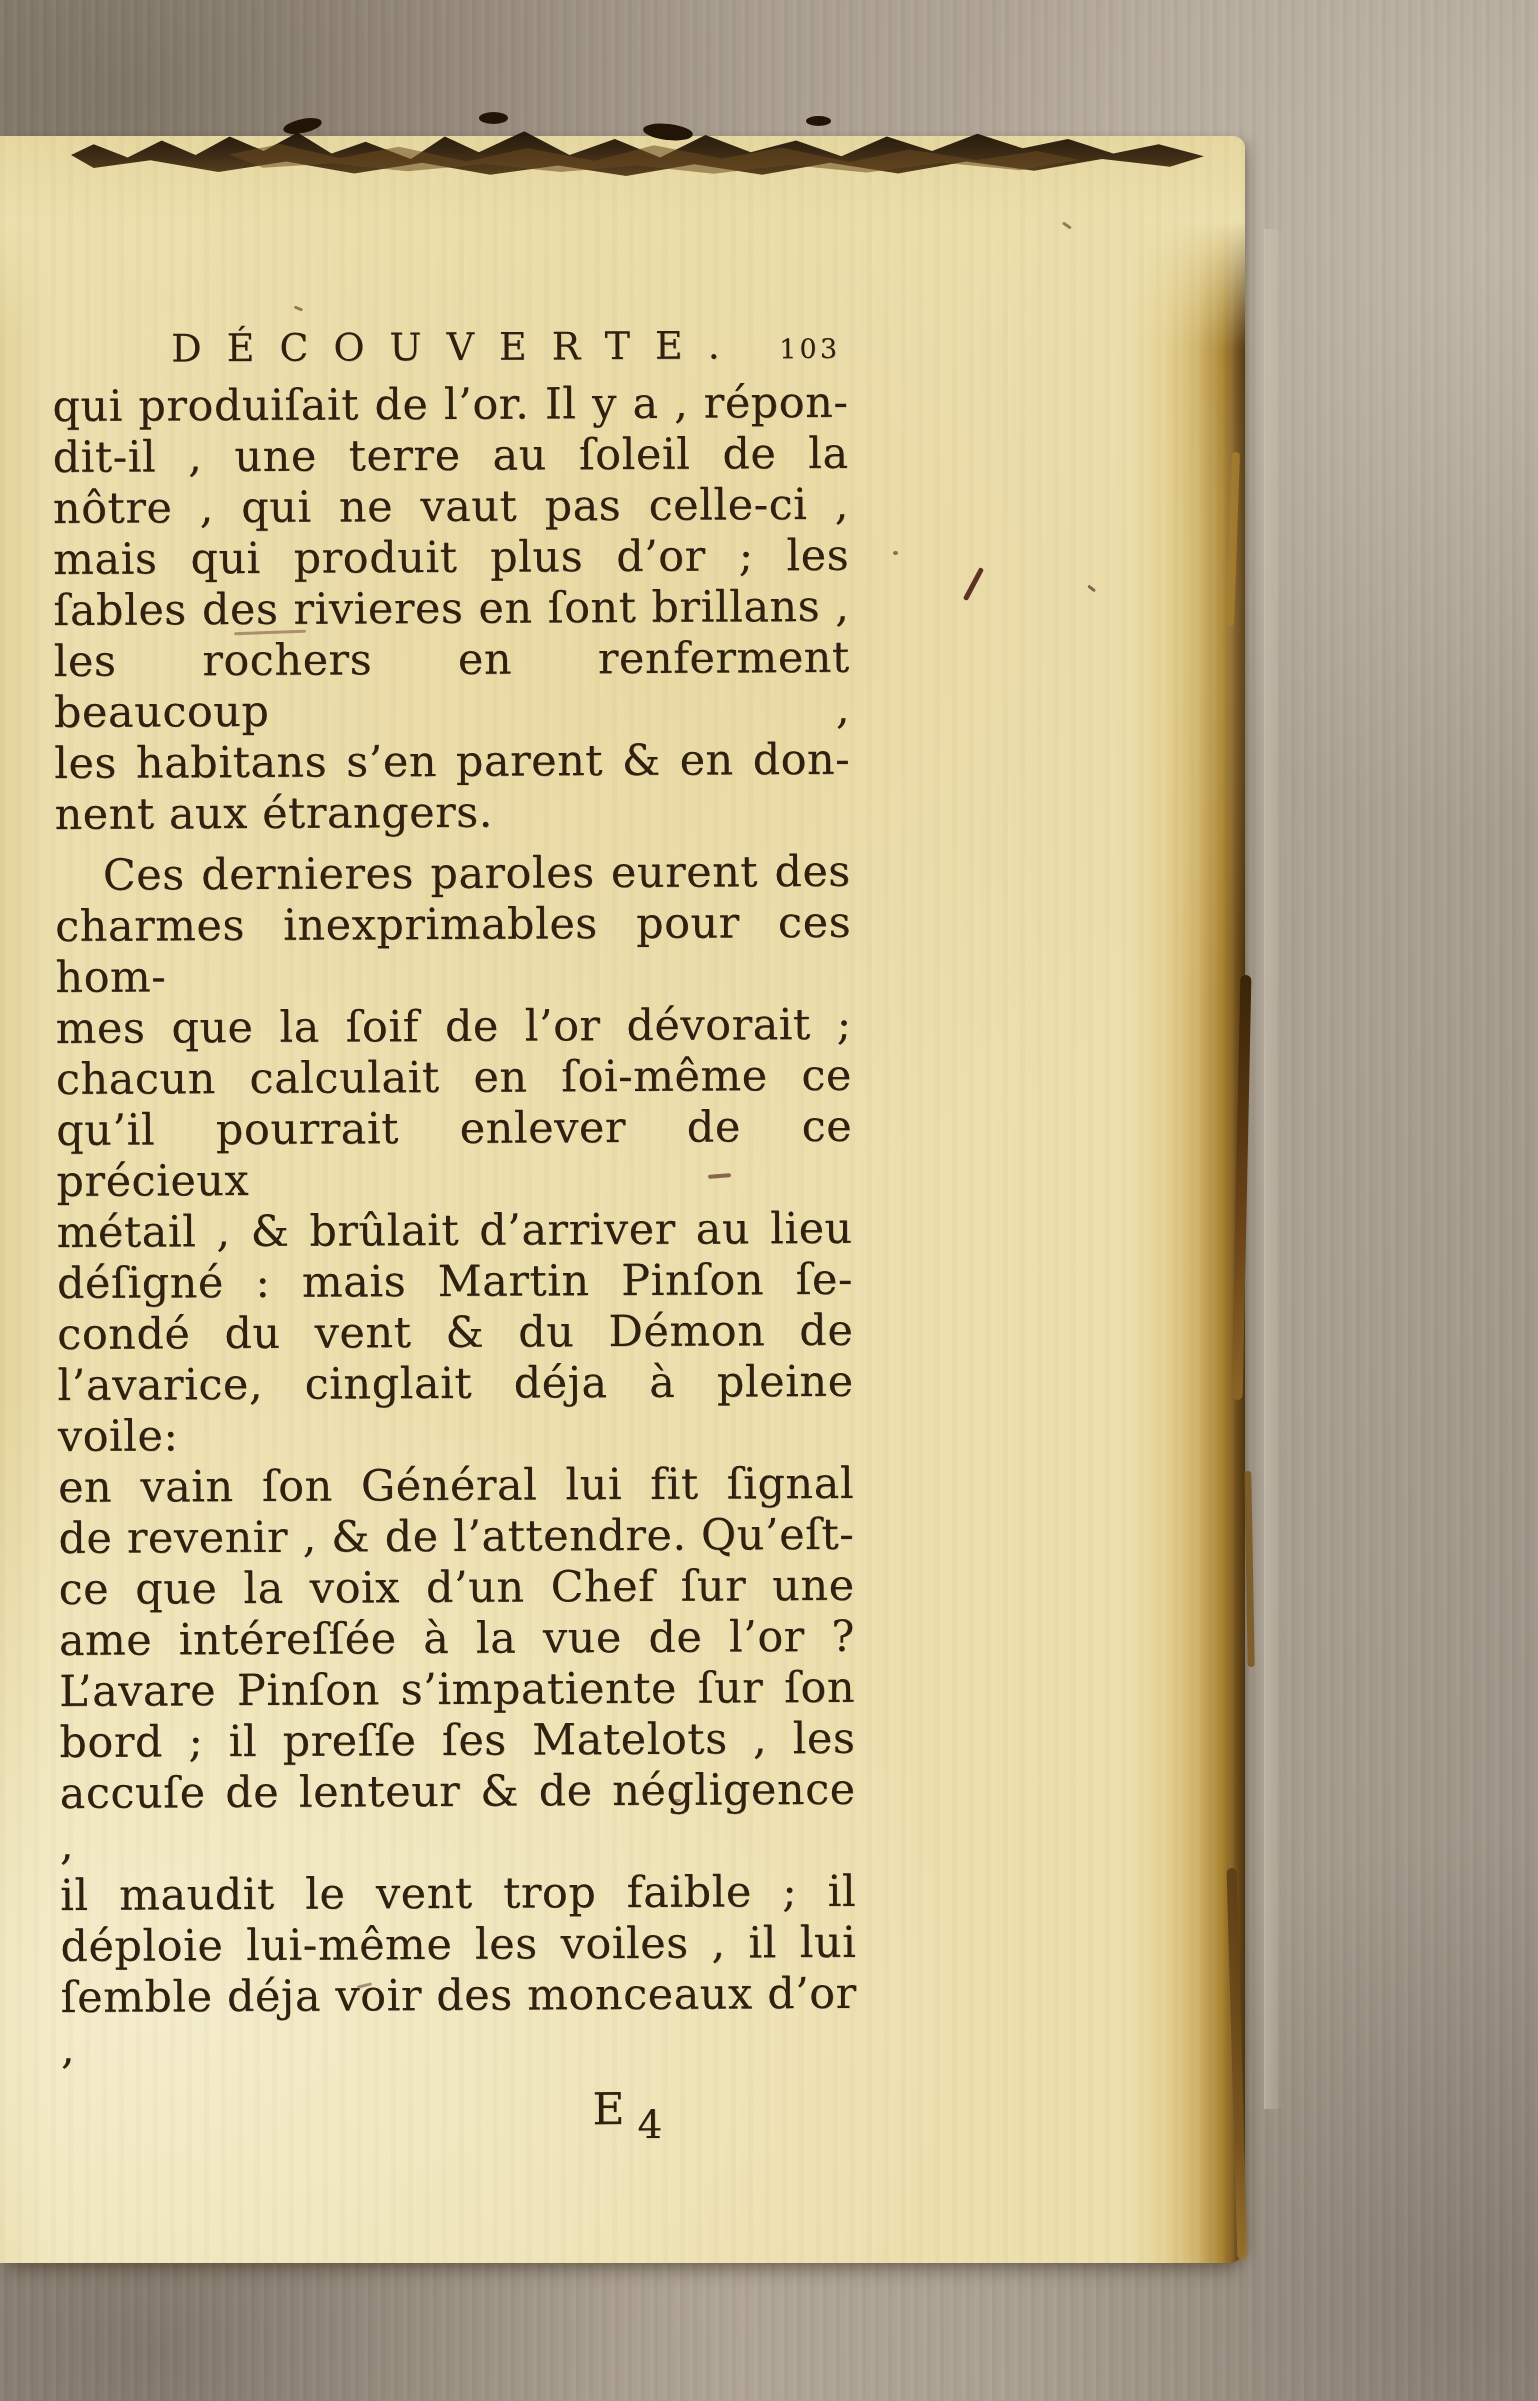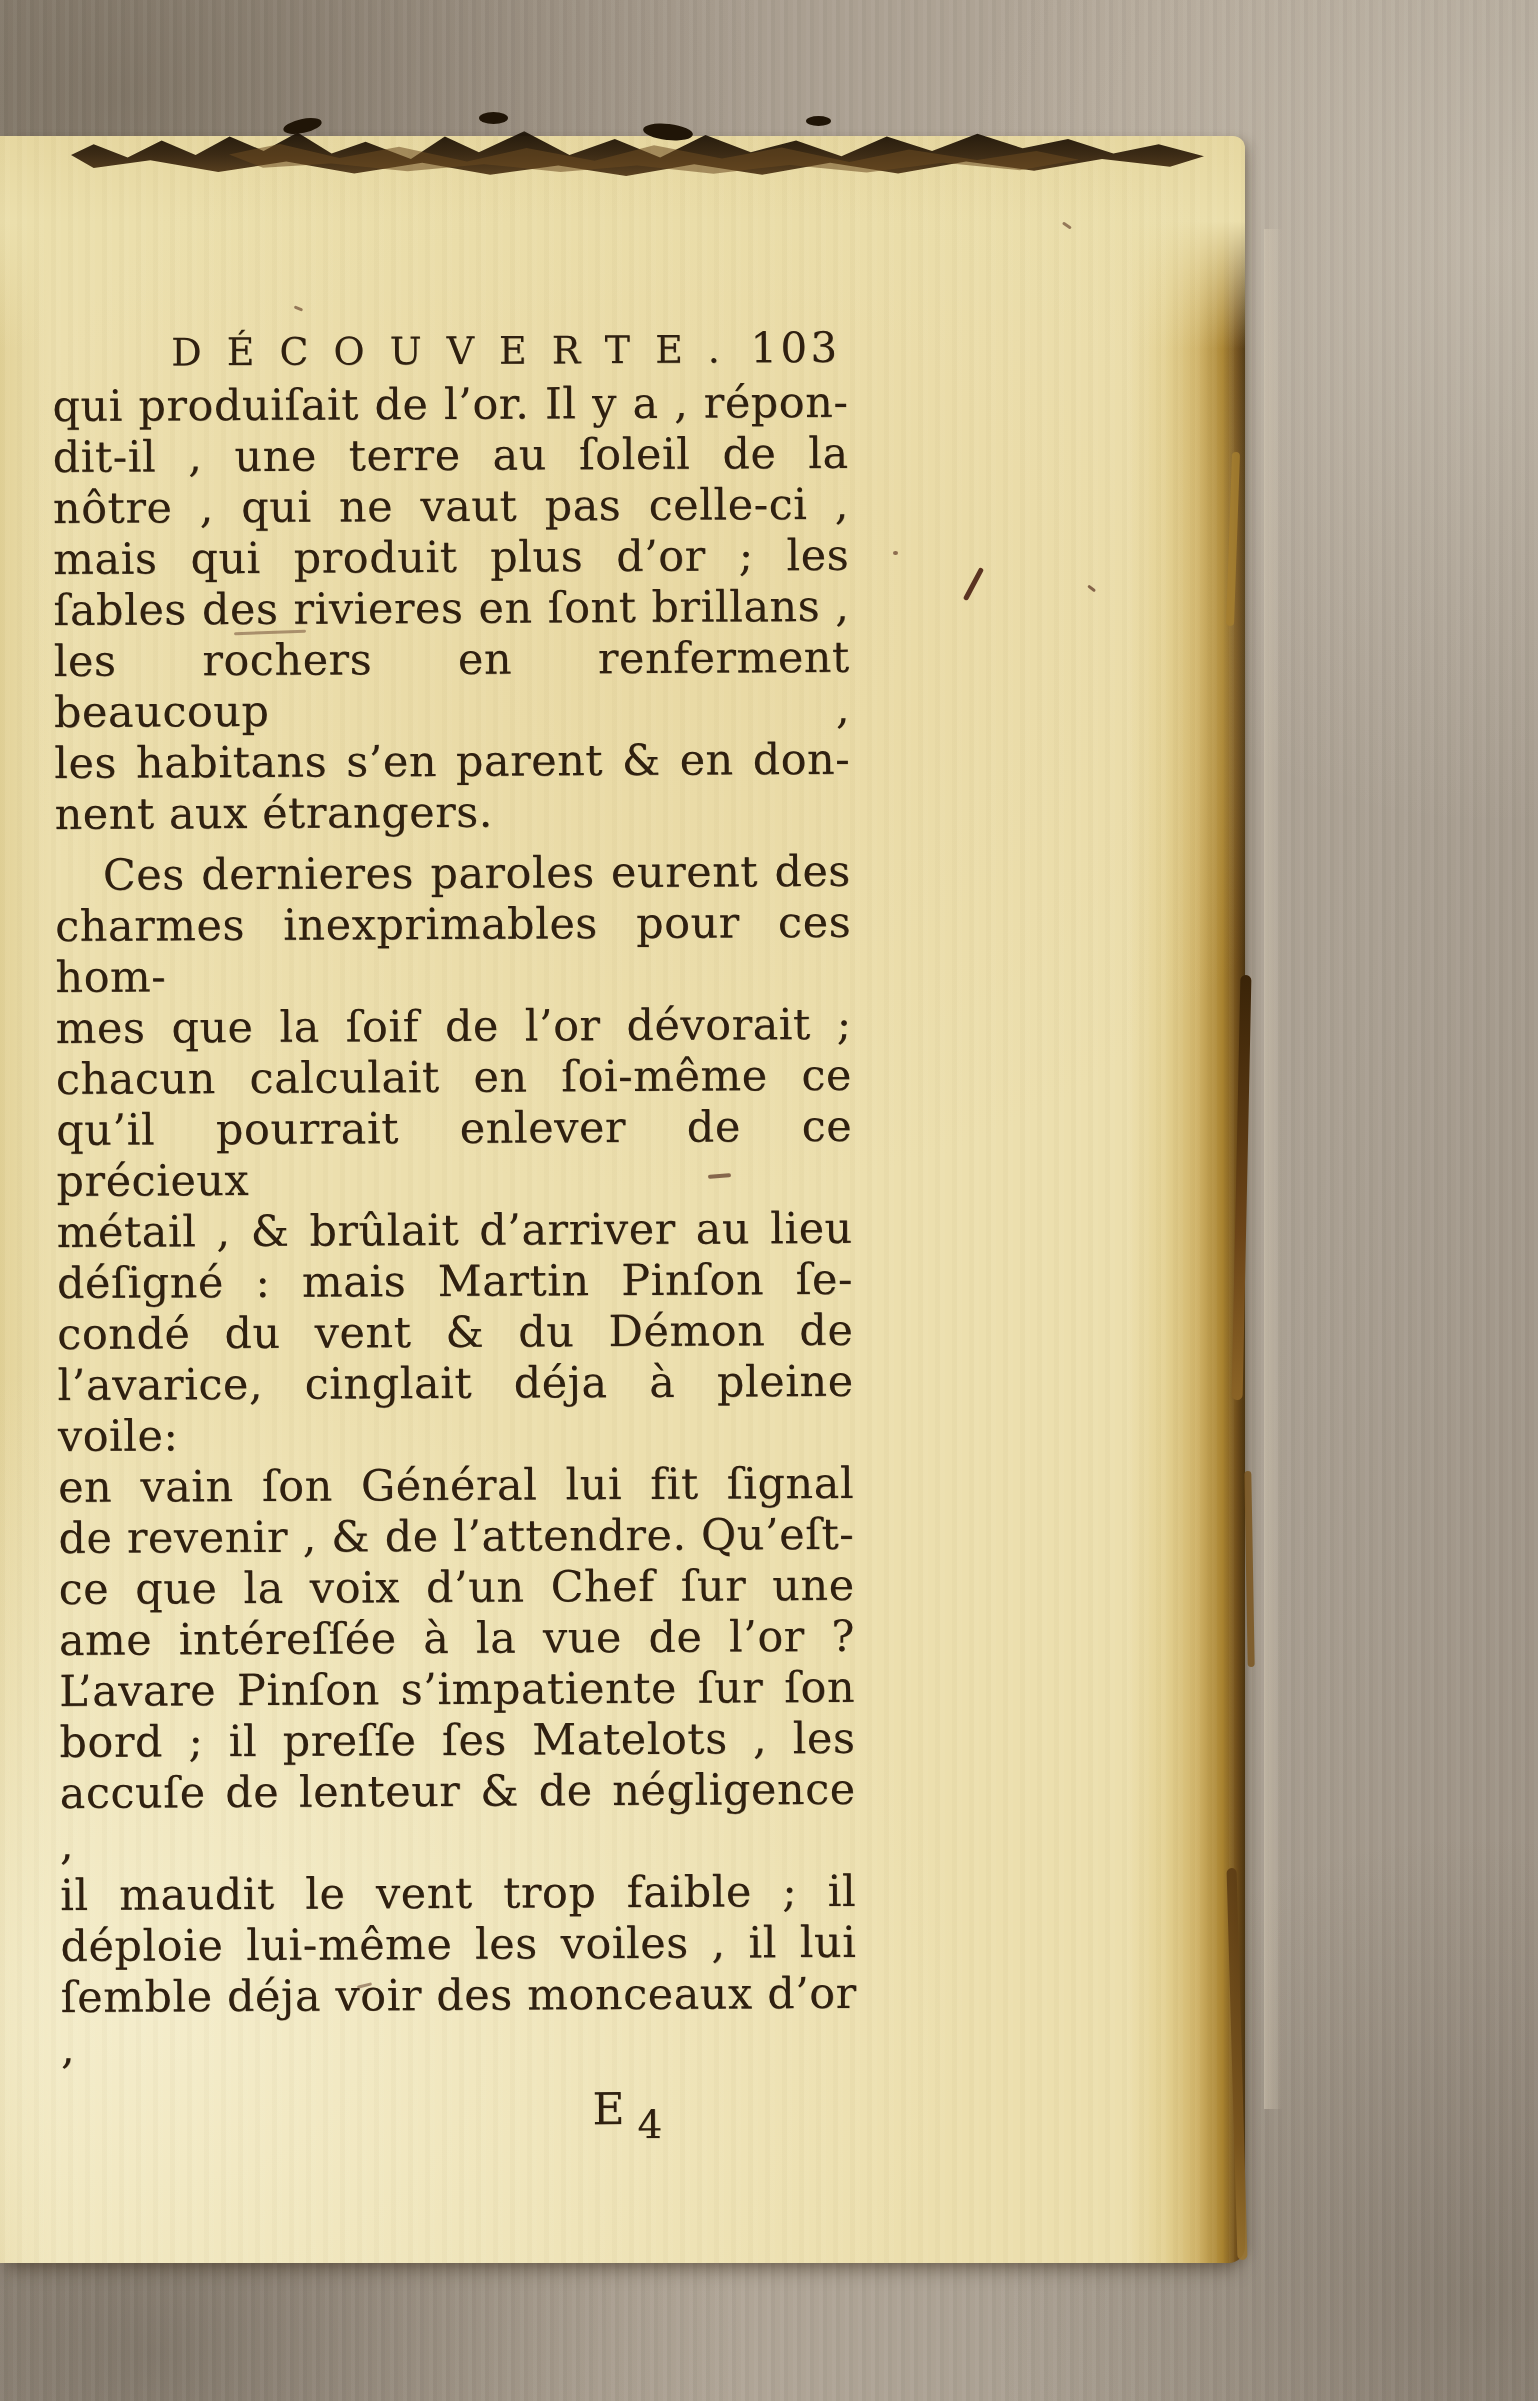--- a/index.html
+++ b/index.html
@@ -91,21 +91,21 @@
     text-shadow: 0.3px 0.4px 0.4px rgba(47,32,16,0.38);
   }
   .header {
     display: flex; justify-content: space-between; align-items: baseline;
     height: 54px;
     padding-left: 119px; padding-right: 7.6px;
     box-sizing: border-box;
     font-size: 38px;
   }
   .header-title { letter-spacing: 25px; }
-  .page-number { letter-spacing: 3.3px; font-size: 42px; }
+  .page-number { letter-spacing: 3.3px; font-size: 27px; }
   .para { font-size: 43px; line-height: 51px; letter-spacing: 0.5px; }
   .para-2 { margin-top: 9.8px; }
   .line { text-align: justify; text-align-last: justify; white-space: normal; }
   .line.indent { text-indent: 48px; }
   .line.endline { text-align-last: left; }
   .signature {
     margin-top: 13px; padding-left: 531px;
     font-size: 44px; line-height: 49px;
   }
   .signature .sig-number {

